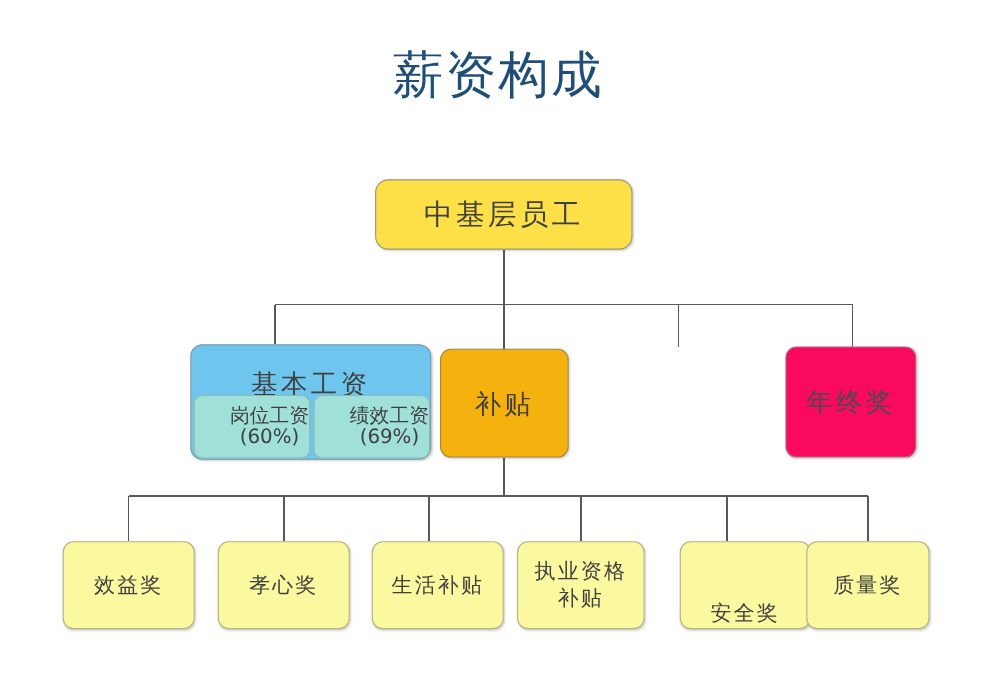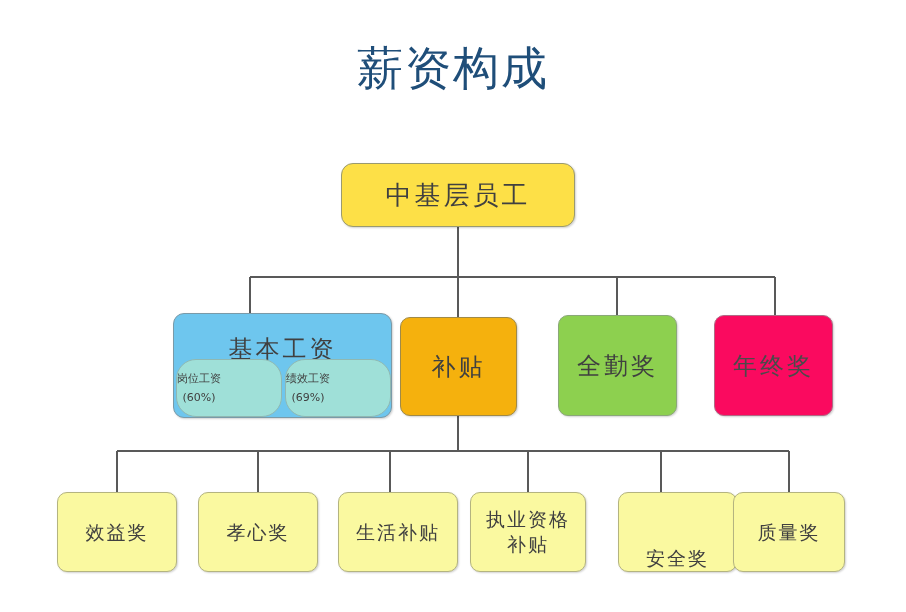--- a/index.html
+++ b/index.html
@@ -107,25 +107,25 @@
     width: 215px;
     height: 58px;
     display: flex;
     gap: 3px;
   }
   .sub-box {
     box-sizing: border-box;
     flex: 1 1 0;
     background: #9FE0D8;
     border: 1px solid #8fb8b2;
-    border-radius: 20px;
+    border-radius: 8px;
     display: flex;
     align-items: center;
-    justify-content: flex-start;
-    font-size: 11px;
+    justify-content: flex-end;
+    font-size: 18px;
     line-height: 19px;
     color: #404040;
     white-space: pre-line;
   }
 
   .node-subsidy {
     left: 400px;
     top: 317px;
     width: 117px;
     height: 99px;
@@ -221,23 +221,20 @@
         <span>绩效工资
 (69%)</span>
       </div>
     </div>
   </div>
 
   <div class="node node-subsidy">
     <span class="label">补贴</span>
   </div>
 
-  <div class="node node-attendance">
-    <span class="label">全勤奖</span>
-  </div>
 
   <div class="node node-yearend">
     <span class="label">年终奖</span>
   </div>
 
   <div class="node node-leaf leaf-0">
     <span class="label">效益奖</span>
   </div>
   <div class="node node-leaf leaf-1">
     <span class="label">孝心奖</span>

